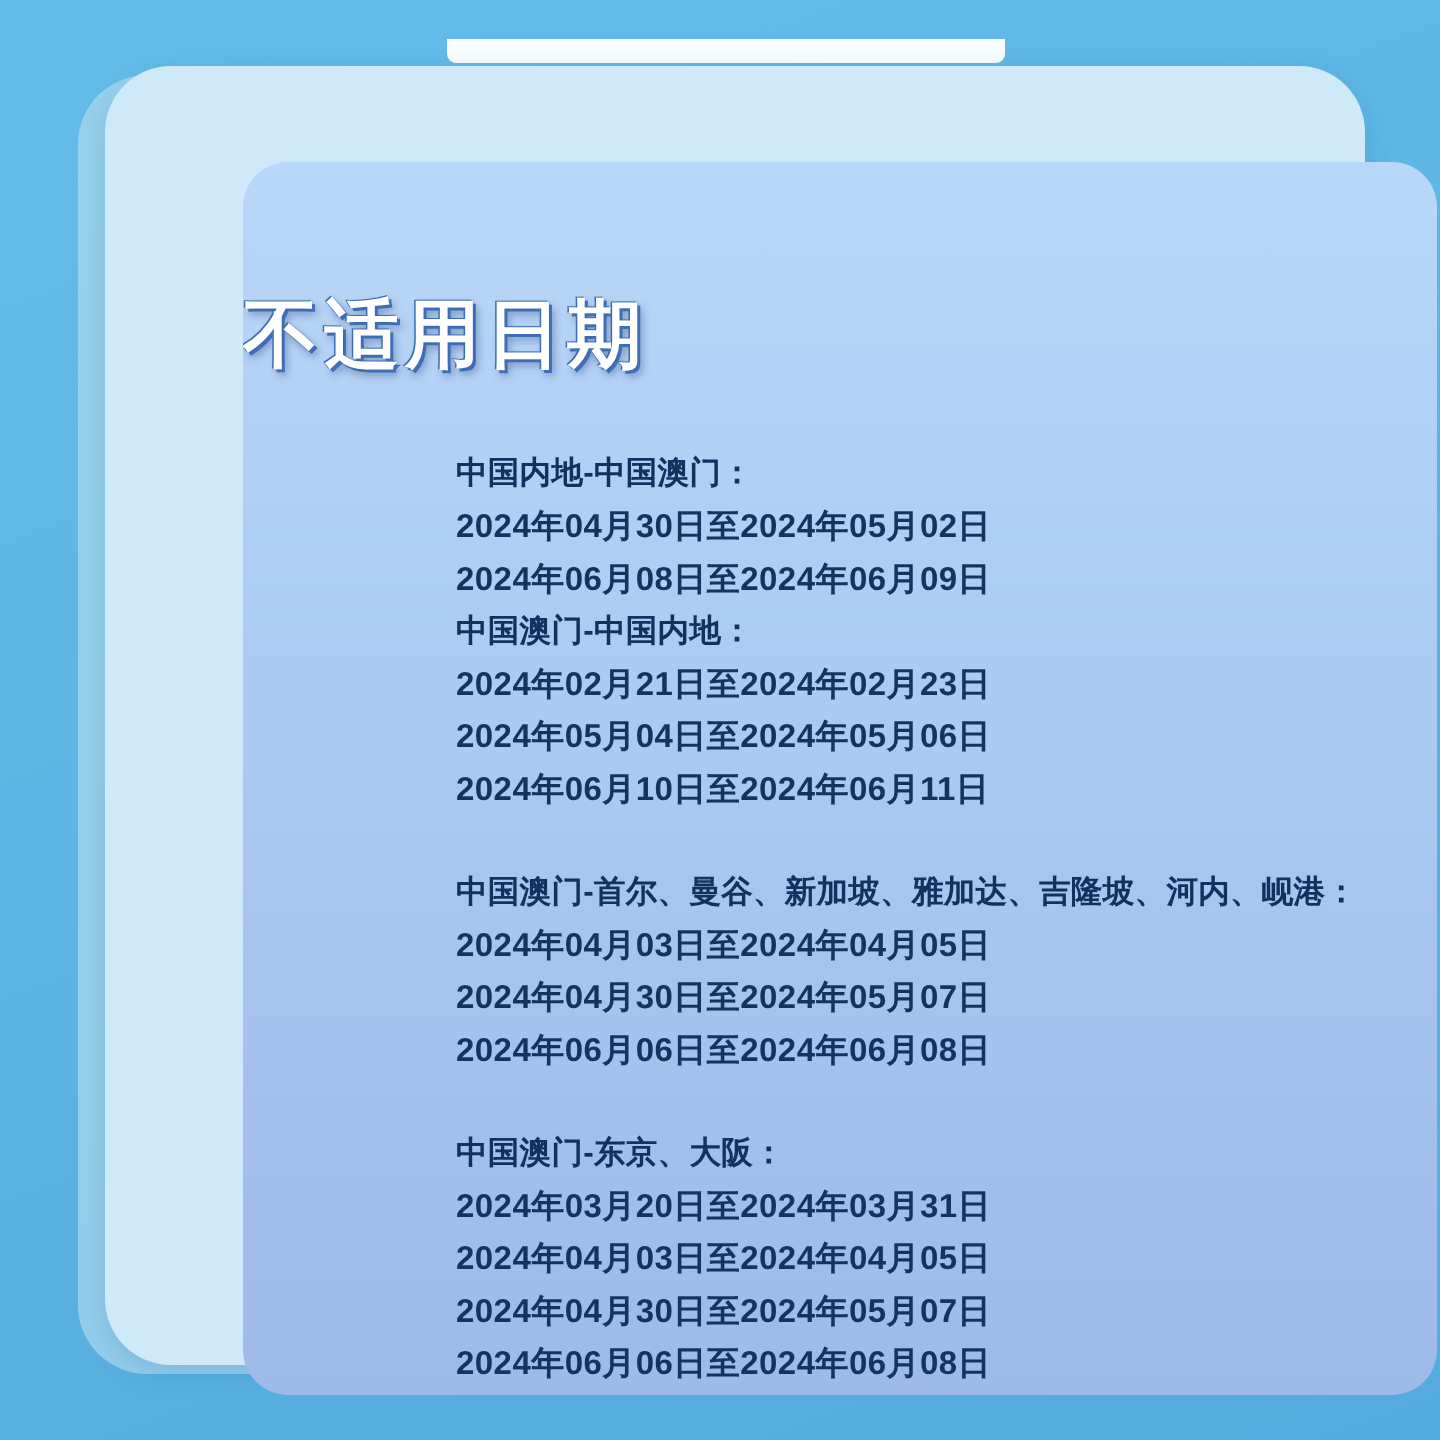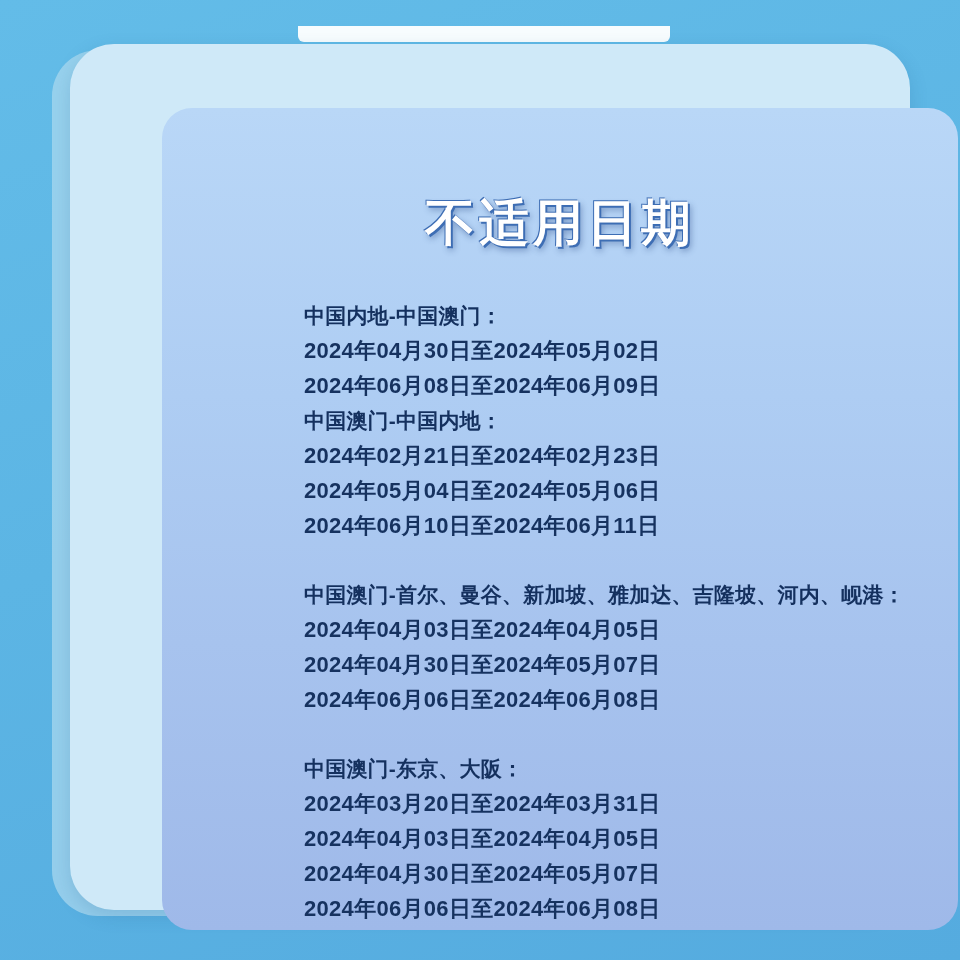--- a/index.html
+++ b/index.html
@@ -68,21 +68,20 @@
     border-radius: 30px;
     background: linear-gradient(180deg, #b9d7f7 0%, #aecdf3 35%, #a7c3ee 65%, #9fb9e9 100%);
     overflow: hidden;
   }
 
   .title {
     position: absolute;
     left: 0;
     right: 0;
     top: 82px;
-    text-align: center;
     font-size: 50px;
     font-weight: bold;
     letter-spacing: 4px;
     color: #ffffff;
     text-shadow:
       0 0 1px #2f5fa8,
       2px 2px 0 #3f6fb5,
       -1px -1px 0 #3f6fb5,
       3px 4px 6px rgba(40, 70, 130, 0.45);
   }

